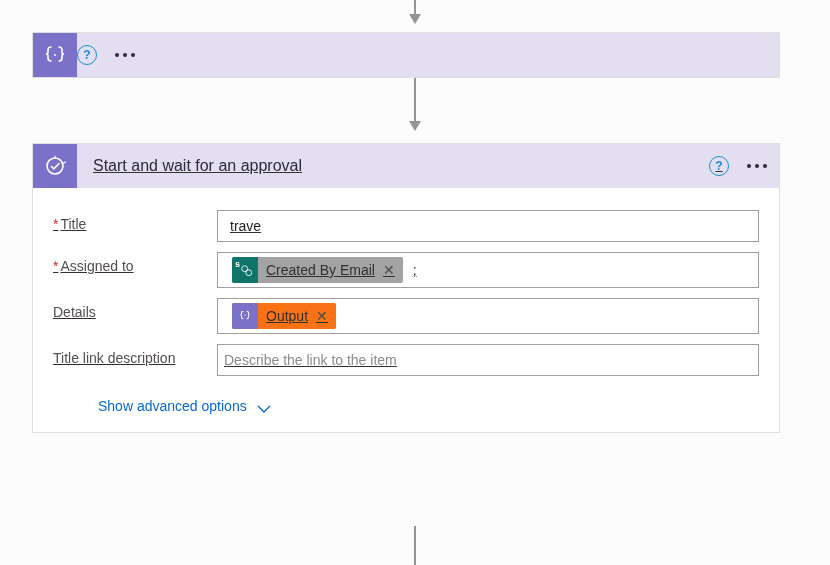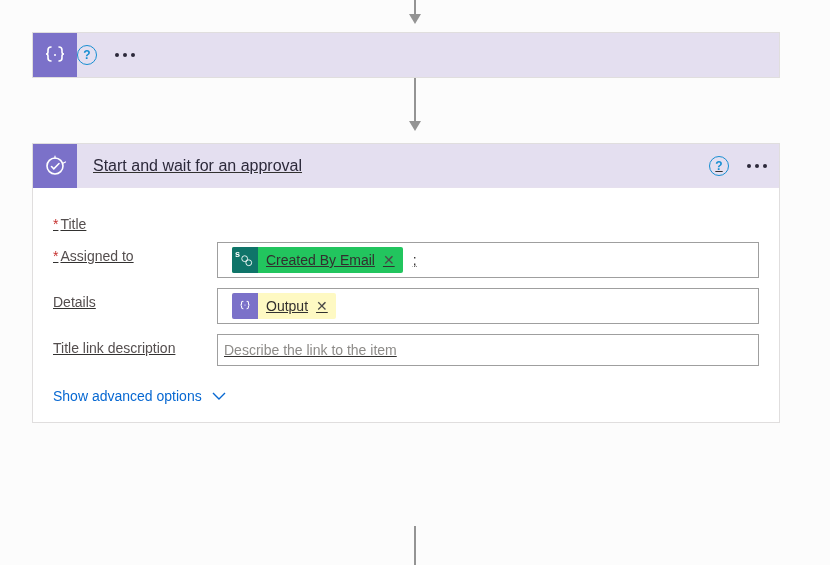--- a/index.html
+++ b/index.html
@@ -110,43 +110,44 @@
   }
   .dropdown-arrow svg { width: 16px; height: 10px; }
   .token {
     display: inline-flex;
     align-items: center;
     height: 26px;
     border-radius: 2px;
     margin: 2px 6px 2px 2px;
     padding-right: 8px;
   }
-  .token-sp { background: #22c55e; }
-  .token-purple { background: #fef9c3; }
+  .token-sp { background: #a3a3a3; }
+  .token-purple { background: #f97316; }
   .token-ico {
     width: 26px; height: 26px;
     display:flex; align-items:center; justify-content:center;
     border-radius: 2px 0 0 2px;
     margin-right: 8px;
   }
   .token-ico.sp { background: #0f7469; color:#fff; font-size:10px; font-weight:700; position:relative; }
   .token-ico.sp::before { content:"s"; position:absolute; top:2px; left:3px; font-size:9px; }
   .token-ico.sp svg { width:14px; height:14px; position:relative; left:2px; top:1px;}
   .token-ico.pp { background: #7b71c9; }
   .token-ico.pp svg { width: 16px; height: 16px; }
   .token-text { color: #322f2f; }
   .token-x { margin-left: 8px; color: #4a4948; cursor: pointer; }
   .suffix { color:#322f2f; margin-left: 4px; }
   .adv {
     display: inline-flex;
-    align-items: center;
+    align-items: flex-end;
     color: #0768d2;
     font-size: 14px;
     margin-top: 12px;
     cursor: pointer;
+    margin-left: 45px;
   }
   .adv svg { width: 14px; height: 9px; margin-left: 10px; }
 </style>
 </head>
 <body>
 
 <div class="canvas">
 
   <div class="arrow-seg" style="top:0;">
     <div class="arrow-line" style="height:14px;"></div>
@@ -193,20 +194,23 @@
           <span></span>
         </div>
     </div>
     <div class="card-body">
 
       
 
       
       <div class="field-row">
         <div class="field-label"><span class="req">*</span><span>Title</span></div>
+        <div class="field-input">
+          <span style="padding-left:6px;">trave</span>
+        </div>
       </div>
 
       
       <div class="field-row">
         <div class="field-label"><span class="req">*</span><span>Assigned to</span></div>
         <div class="field-input" style="padding-left:12px;">
           <span class="token token-sp">
             <span class="token-ico sp">
               <svg viewBox="0 0 24 24">
                   <circle cx="8" cy="8" r="5" fill="none" stroke="#fff" stroke-width="1.5"></circle>

